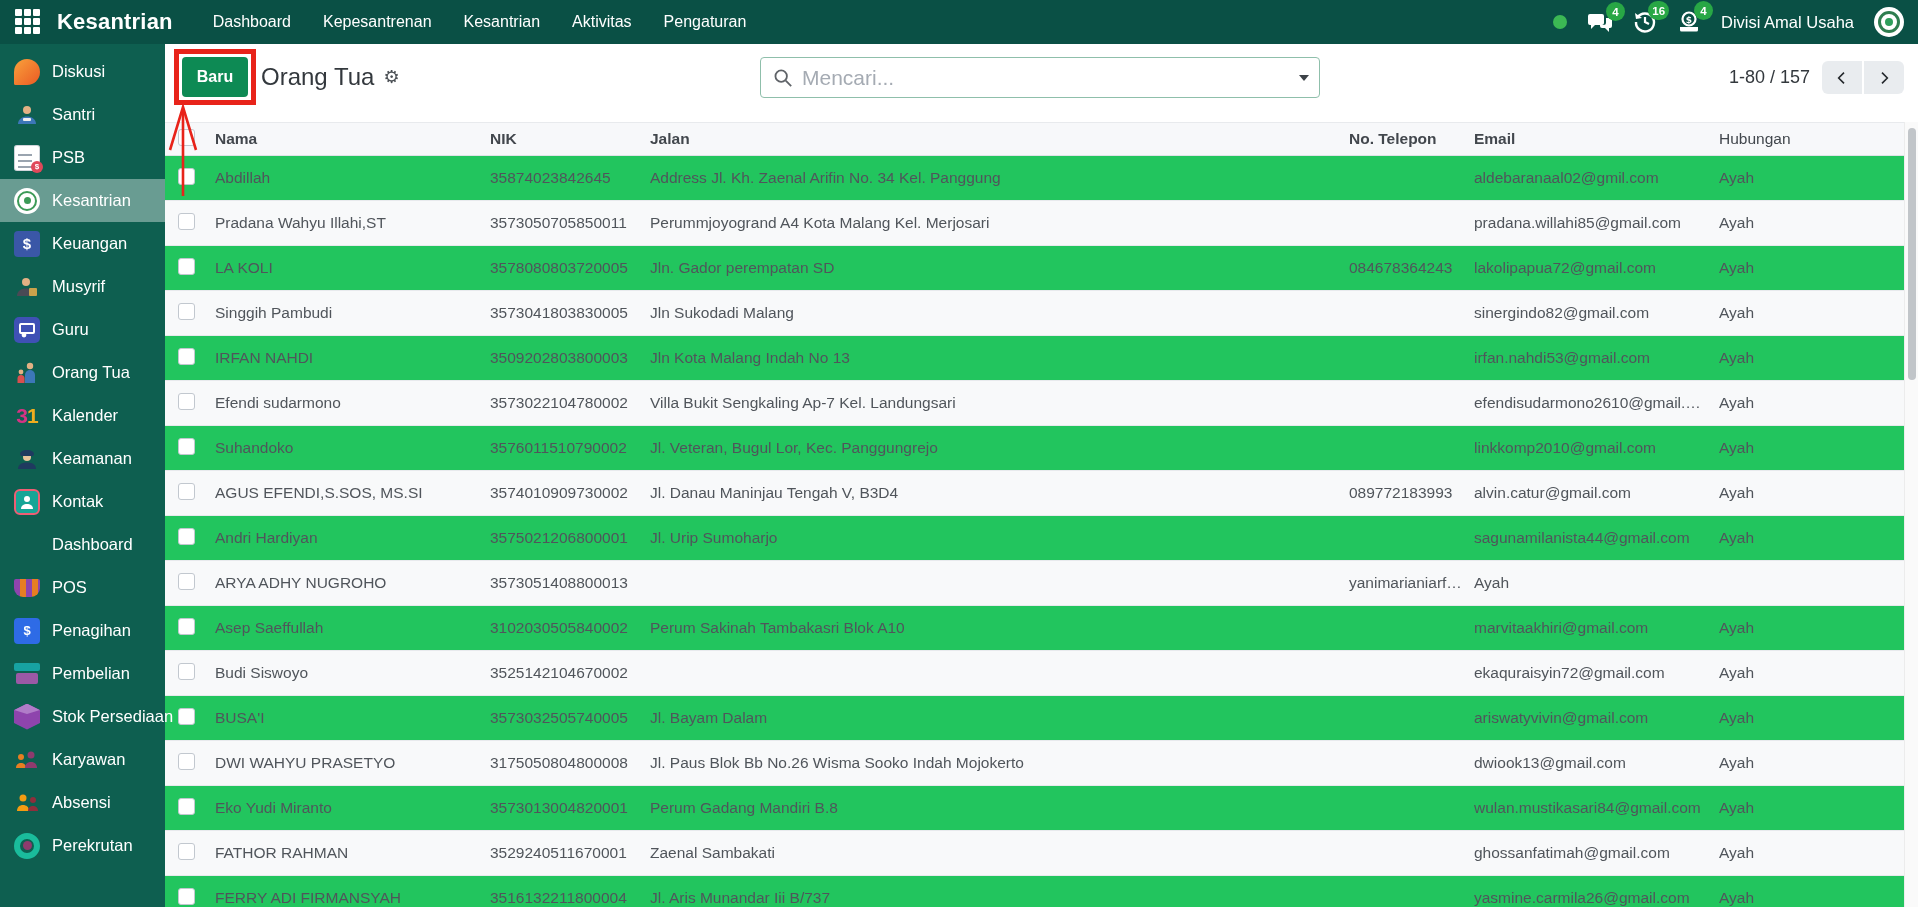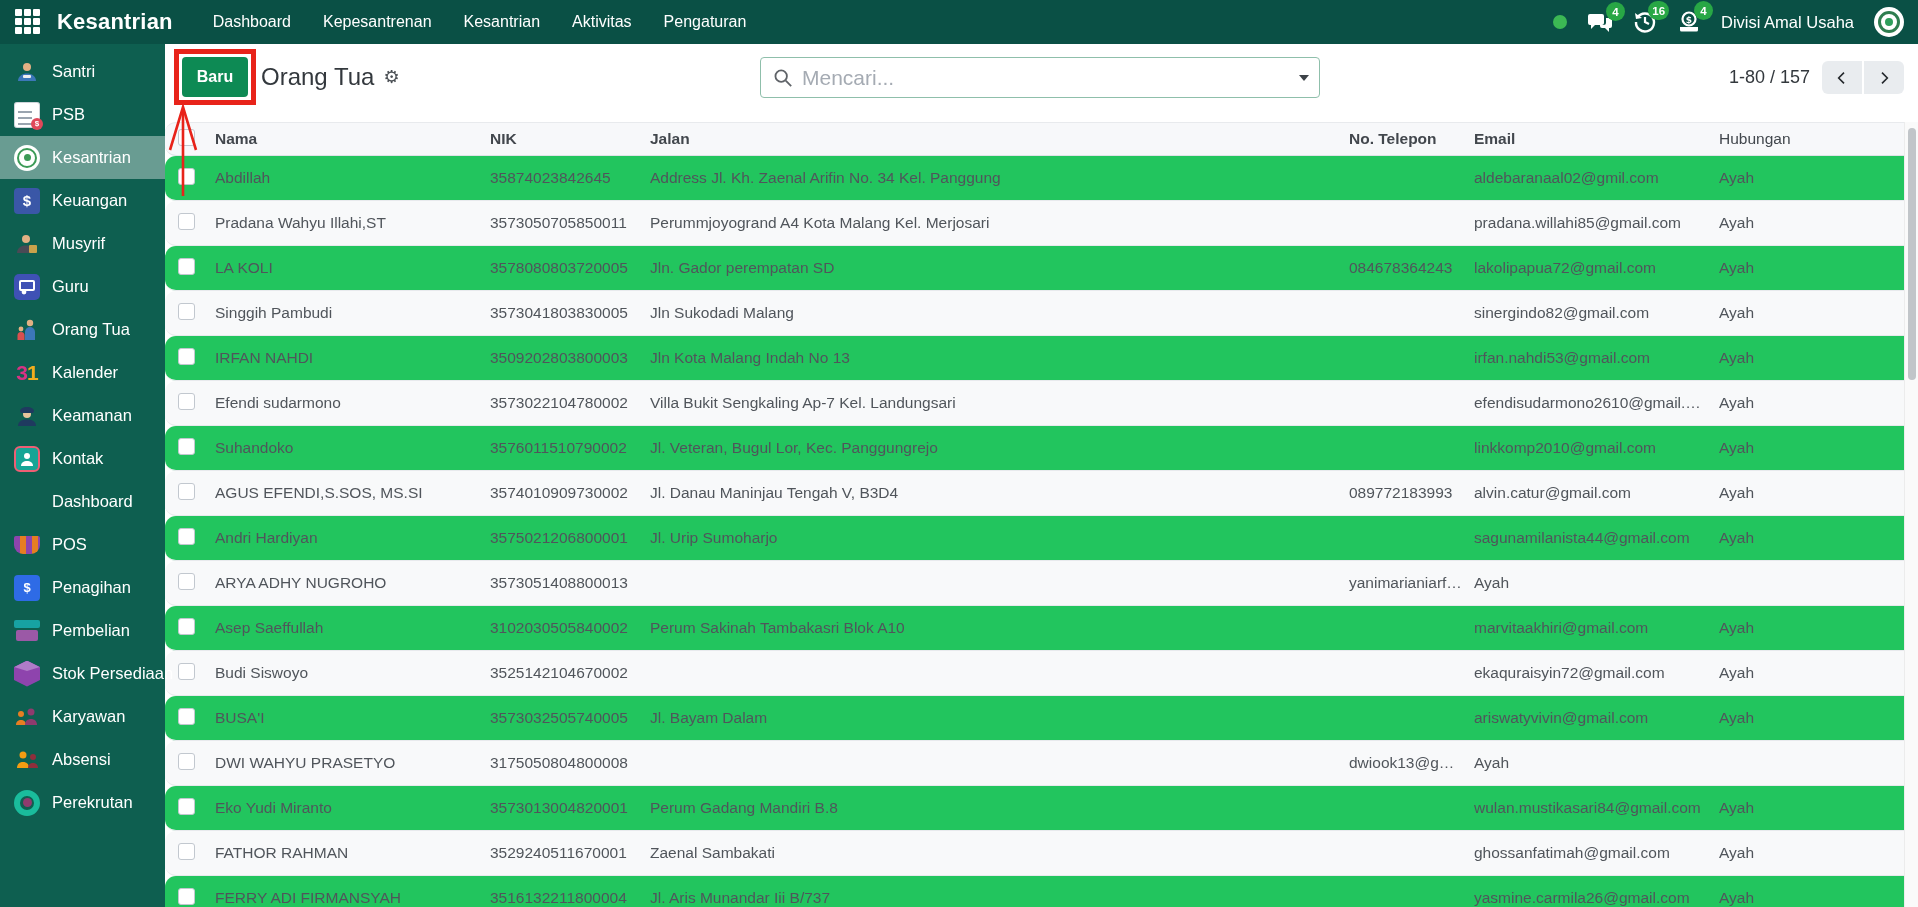--- a/index.html
+++ b/index.html
@@ -95,21 +95,21 @@
     align-items:center; gap:12px; }
   .pager-text { font-size:18px; color:#33383d; }
   .pager-buttons { display:flex; gap:2px; }
   .pager-btn { width:40px; height:33px; background:#e9ecef; border:none; border-radius:6px;
     display:flex; align-items:center; justify-content:center; cursor:pointer; }
   .pager-btn:first-child { border-radius:6px 0 0 6px; }
   .pager-btn:last-child { border-radius:0 6px 6px 0; }
 
   
   .tgrid { display:grid; grid-template-columns:50px 275px 160px 699px 125px 245px 1fr;
-    align-items:center;border-radius:11px; }
+    align-items:center; }
   .thead { height:34px; background:#f7f8fa; border-top:1px solid #e8eaed;
     border-bottom:1px solid #dfe3e7; font-weight:700; font-size:15px; color:#42474d; }
   .trow { height:45px; border-bottom:1px solid #e8eaed; background:#22c55e; cursor:pointer; }
   .trow:nth-of-type(even) { background:#f8f9fa; }
   .tcell { font-size:15.5px; color:#50555b; white-space:nowrap; overflow:hidden;
     text-overflow:ellipsis; padding-right:12px; }
   .cb-cell { padding-left:13px; }
   .cb { appearance:none; -webkit-appearance:none; width:17px; height:17px;
     border:1.5px solid #c2c8cf; border-radius:3px; background:#fff; cursor:pointer; margin:0; }
 
@@ -176,20 +176,24 @@
     <div class="avatar">
       <div class="logo-ring">
           <div class="logo-core"></div>
         </div>
     </div>
   </div>
 </header>
 
 <aside class="sidebar">
   <div class="side-item">
+    <span class="sicon ic-diskusi"></span>
+    <span>Diskusi</span>
+  </div>
+  <div class="side-item">
     <span class="sicon">
       <svg width="24" height="24" viewBox="0 0 24 24">
           <circle cx="12" cy="7" r="4" fill="#e3b184"></circle>
           <path d="M3 21c0-5 4.5-7.5 9-7.5s9 2.5 9 7.5z" fill="#3c77b8"></path>
           <rect x="8" y="15" width="8" height="3" rx="1" fill="#efefef"></rect>
         </svg>
     </span>
     <span>Santri</span>
   </div>
   <div class="side-item">
@@ -488,20 +492,21 @@
       <div class="tcell">3573032505740005</div>
       <div class="tcell">Jl. Bayam Dalam</div>
       <div class="tcell"></div>
       <div class="tcell">ariswatyvivin@gmail.com</div>
       <div class="tcell">Ayah</div>
     </div>
     <div class="tgrid trow">
       <div class="cb-cell"><input type="checkbox" class="cb" style=""></div>
       <div class="tcell">DWI WAHYU PRASETYO</div>
       <div class="tcell">3175050804800008</div>
+      <div class="tcell">Jl. Paus Blok Bb No.26 Wisma Sooko Indah Mojokerto</div>
       <div class="tcell"></div>
       <div class="tcell">dwiook13@gmail.com</div>
       <div class="tcell">Ayah</div>
     </div>
     <div class="tgrid trow">
       <div class="cb-cell"><input type="checkbox" class="cb" style=""></div>
       <div class="tcell">Eko Yudi Miranto</div>
       <div class="tcell">3573013004820001</div>
       <div class="tcell">Perum Gadang Mandiri B.8</div>
       <div class="tcell"></div>

